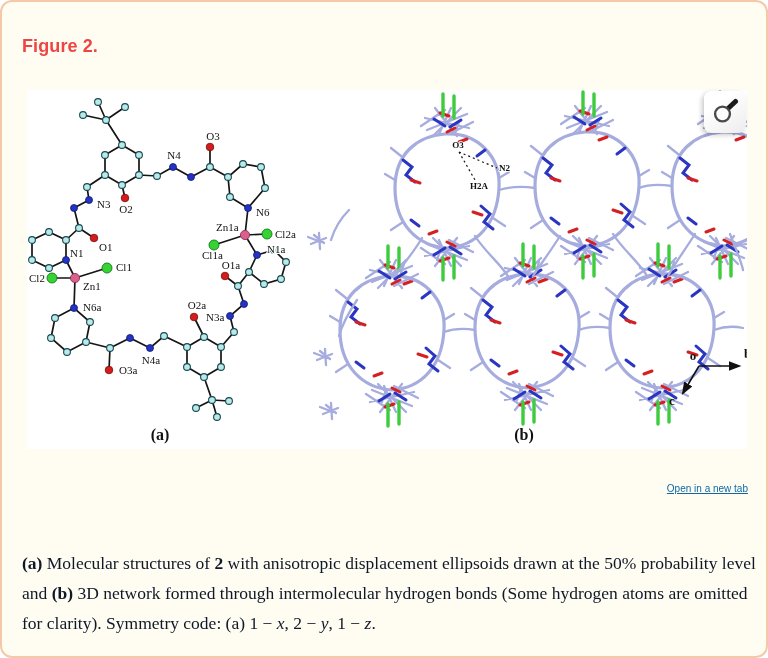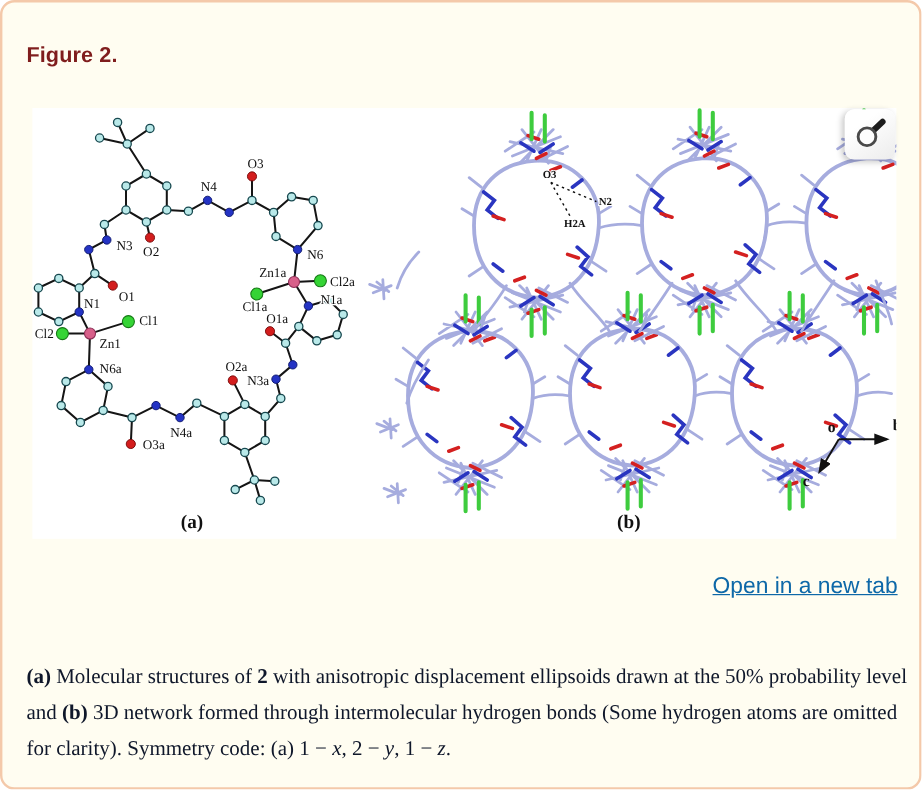--- a/index.html
+++ b/index.html
@@ -3,37 +3,37 @@
 <meta charset="utf-8">
 <style>
   html,body{margin:0;padding:0;background:#ffffff;}
   body{width:768px;height:658px;font-family:"Liberation Sans",sans-serif;}
   .card{
     box-sizing:border-box;width:768px;height:658px;position:relative;
     background:#fffdf1;border:2px solid #f4c9aa;border-radius:12px;overflow:hidden;
   }
   .fig-title{
     position:absolute;left:20px;top:34px;margin:0;
-    font-size:18px;font-weight:600;color:#7f1d1d;letter-spacing:.1px;
+    font-size:18px;font-weight:600;color:#ef4444;letter-spacing:.1px;
   }
   .fig-panel{
     position:absolute;left:25px;top:88px;width:720px;height:359px;background:#ffffff;
   }
   .fig-panel svg{display:block;}
   .zoom-btn{
     position:absolute;top:1px;right:1px;width:42px;height:42px;
     background:linear-gradient(145deg,#ffffff 30%,#ececec 100%);
     border-radius:8px;box-shadow:-2px 2px 5px rgba(0,0,0,.22);
     display:flex;align-items:center;justify-content:center;cursor:pointer;
   }
   .link-row{
     position:absolute;right:18px;top:476px;text-align:right;
   }
   .link-row a{
-    color:#0e68a8;font-size:19px;text-decoration:underline;cursor:pointer;
+    color:#0e68a8;font-size:10px;text-decoration:underline;cursor:pointer;
   }
   .caption{
     position:absolute;left:20px;top:528px;width:740px;
     font-family:"Liberation Serif",serif;font-size:17.5px;line-height:30px;color:#0f172a;
   }
   .caption .b{font-weight:bold;}
   .caption .i{font-style:italic;}
 
   
   .bond{stroke:#151515;stroke-width:1.7;fill:none;stroke-linecap:round;}

